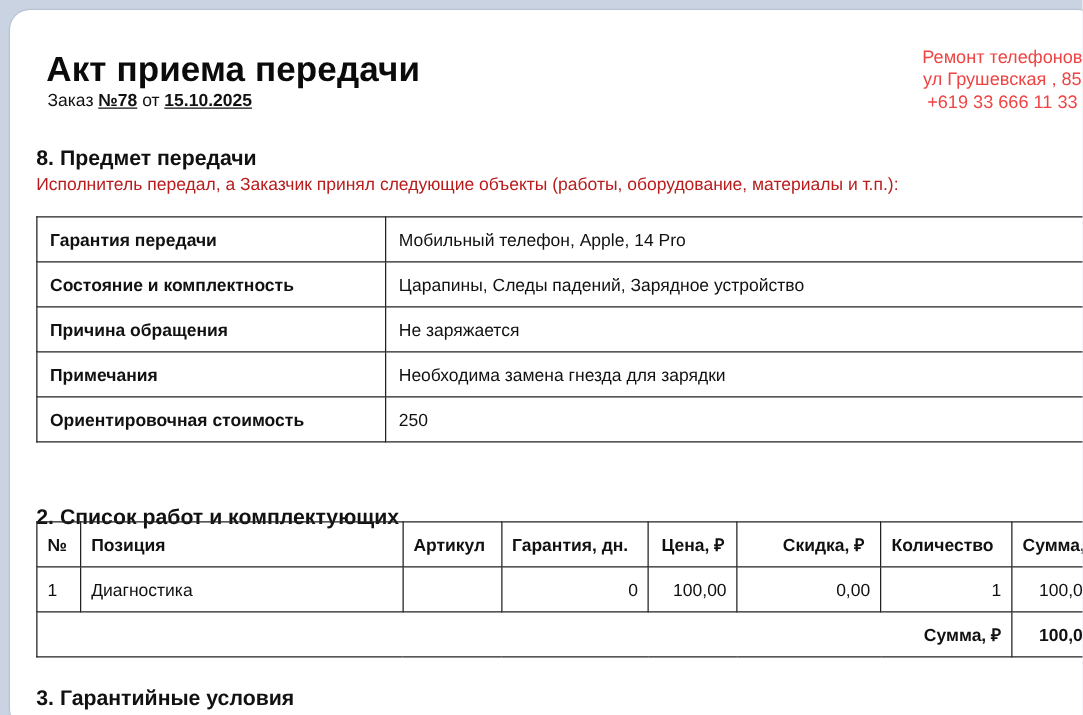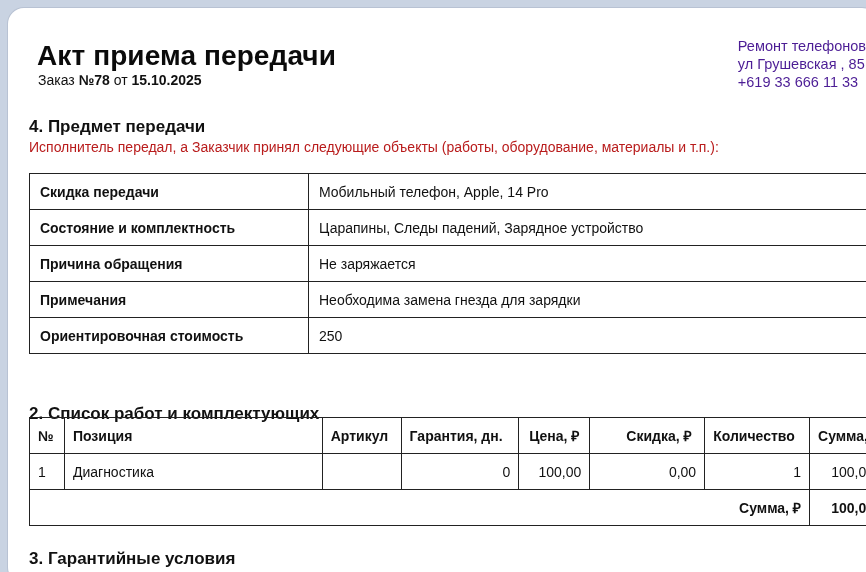--- a/index.html
+++ b/index.html
@@ -18,24 +18,24 @@
     box-shadow: 0 0 0 1px #b8c2d3;
     overflow: hidden;
   }
   .abs { position: absolute; }
   .title {
     left: 29px; top: 32px;
     font-size: 28px; font-weight: bold; letter-spacing: 0.1px;
     color: #0b0b0b;
   }
   .subtitle { left: 30px; top: 64px; font-size: 14px; }
-  .subtitle b { font-weight: bold; }
+  .subtitle b { font-weight: bold; text-decoration: underline; }
   .company {
-    right: 12px; top: 29px; text-align: left;
-    font-size: 14.5px; line-height: 18px; color: #4c1d95;
+    right: 12px; top: 29px; text-align: center;
+    font-size: 14.5px; line-height: 18px; color: #ef4444;
   }
   .h2 { left: 21px; font-size: 17px; font-weight: bold; }
   .intro { left: 21px; top: 131px; font-size: 14px; color: #b91c1c; }
   table { border-collapse: collapse; position: absolute; }
   td, th {
     border: 1.3px solid #222;
     font-size: 14px; padding: 0 10px; height: 35px;
     text-align: left; vertical-align: middle;
     white-space: nowrap;
   }
@@ -59,27 +59,27 @@
     <span>от</span>
     <b>15.10.2025</b>
   </div>
 
   <div class="abs company">
     <div>Ремонт телефонов</div>
     <div>ул Грушевская , 85</div>
     <div>+619 33 666 11 33</div>
   </div>
 
-  <div class="abs h2" style="top:109px;">4. Предмет передачи</div>
+  <div class="abs h2" style="top:109px;">8. Предмет передачи</div>
   <div class="abs intro">Исполнитель передал, а Заказчик принял следующие объекты (работы, оборудование, материалы и т.п.):</div>
 
   <table class="t1">
     <tbody>
         <tr>
-      <td class="k">Скидка передачи</td>
+      <td class="k">Гарантия передачи</td>
       <td>Мобильный телефон, Apple, 14 Pro</td>
     </tr>
     <tr>
       <td class="k">Состояние и комплектность</td>
       <td>Царапины, Следы падений, Зарядное устройство</td>
     </tr>
     <tr>
       <td class="k">Причина обращения</td>
       <td>Не заряжается</td>
     </tr>

